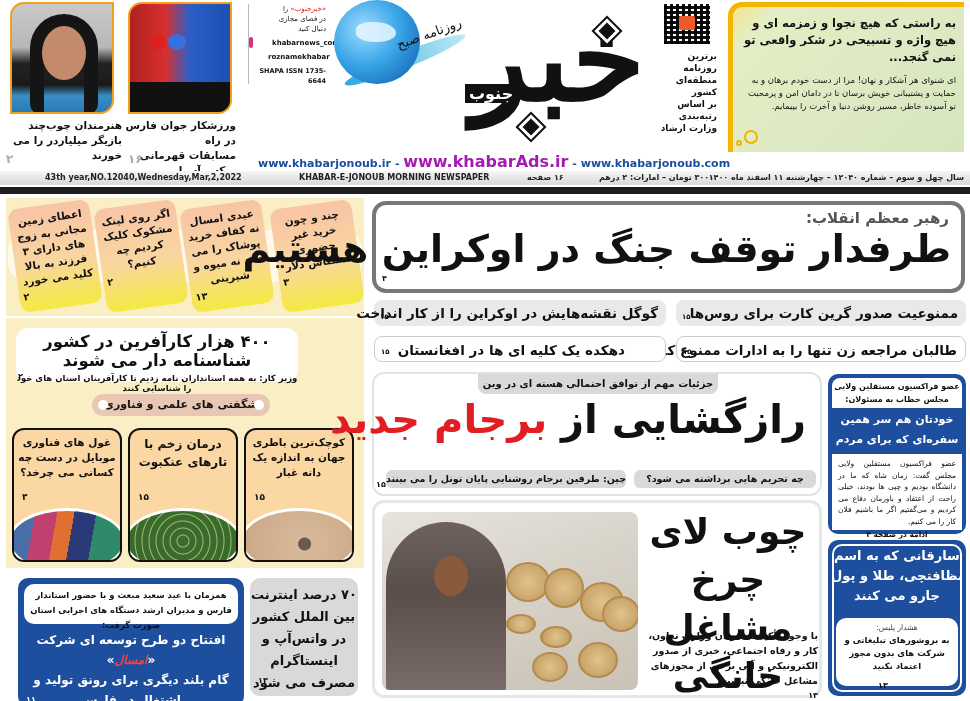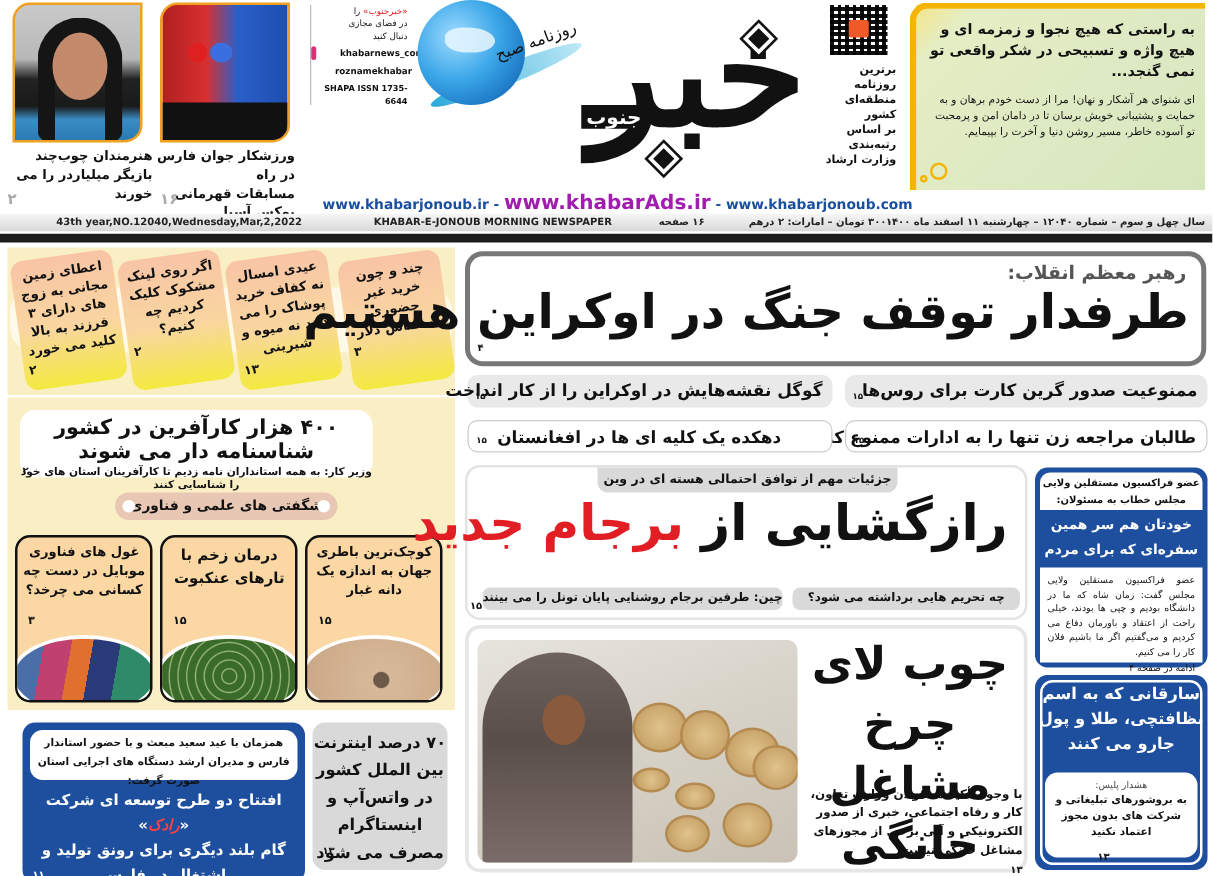--- a/index.html
+++ b/index.html
@@ -109,21 +109,21 @@
   .craft-photo .face { position:absolute; left: 52px; top: 44px; width: 34px; height: 40px; border-radius: 50%; background:#8a5a3c; }
   .basket { position:absolute; border-radius:50%; background: radial-gradient(circle,#e0c38c 0%,#c9a56a 70%,#a8824a 100%); border: 2px solid #b48a50; }
   .craft-title { left: 642px; top: 508px; width: 172px; direction: rtl; text-align:center; font-size: 36px; font-weight: bold; line-height: 48px; color:#111; }
   .craft-text { left: 640px; top: 628px; width: 178px; direction: rtl; text-align: right; font-size: 9.5px; font-weight: bold; line-height: 15px; }
   .craft-text .pg { display:block; text-align:right; font-size: 8px; }
 
   .blue-right { left: 828px; top: 374px; width: 138px; height: 160px; background: #1d4f9e; border-radius: 10px; }
   .blue-right .kick { position:absolute; left:4px; right:4px; top:4px; height:30px; background:#fff; border-radius: 8px 8px 0 0; direction: rtl; text-align:center; font-size: 8px; font-weight:bold; line-height: 13px; padding-top: 2px; }
   .blue-right .head { position:absolute; left:2px; right:2px; top:36px; direction: rtl; text-align:center; color:#fff; font-size: 11px; font-weight:bold; line-height: 20px; }
   .blue-right .body { position:absolute; left:4px; right:4px; top:80px; bottom:4px; background:#fff; direction: rtl; text-align:justify; font-size: 7.5px; line-height: 11.5px; padding: 4px 6px; }
-  .blue-right .body .more { display:block; font-weight:normal; text-align:right; margin-top: 2px; }
+  .blue-right .body .more { display:block; font-weight:bold; text-align:center; margin-top: 2px; }
 
   .blue-right2 { left: 828px; top: 540px; width: 138px; height: 156px; background: #1d4f9e; border-radius: 10px; }
   .blue-right2 .inner { position:absolute; left:4px; right:4px; top:4px; bottom:4px; border: 2px solid #fff; border-radius: 10px; }
   .blue-right2 .head { position:absolute; left:2px; right:2px; top:6px; direction: rtl; text-align:center; color:#fff; font-size: 13px; font-weight:bold; line-height: 20px; }
   .blue-right2 .body { position:absolute; left:8px; right:8px; top:78px; height: 68px; background:#fff; border-radius: 10px; direction: rtl; text-align:center; font-size: 8.5px; font-weight:bold; line-height: 13px; padding-top: 3px; }
   .blue-right2 .body .kick { font-size: 7.5px; color:#444; font-weight: normal; }
   .blue-right2 .pg { position:absolute; left: 50px; bottom: 6px; font-size: 8px; font-weight: bold; }
 </style>
 </head>
 <body>
@@ -247,21 +247,21 @@
 </div>
 <div class="abs sci-card" style="left:12px;">
   <div class="t">غول های فناوری موبایل در دست چه کسانی می چرخد؟</div>
   <div class="pg" style="top:62px;">۳</div>
   <div class="img" style="background: linear-gradient(100deg,#4a6ea8 0 20%,#c04070 20% 38%,#e07030 38% 52%,#2a3a78 52% 70%,#2f8a6a 70% 100%);"></div>
 </div>
 
 <div class="abs bluebox">
   <div class="top">همزمان با عید سعید مبعث و با حضور استاندار فارس و مدیران ارشد دستگاه های اجرایی استان صورت گرفت:</div>
   <div class="head">
-    <div><span>افتتاح دو طرح توسعه ای شرکت «</span><span class="brand">رادک</span><span>»</span></div>
+    <div><span>افتتاح دو طرح توسعه ای شرکت «</span><span class="brand">امسال</span><span>»</span></div>
     <div>گام بلند دیگری برای رونق تولید و اشتغال در فارس</div>
   </div>
   <div class="pg">۱۱</div>
 </div>
 
 <div class="abs graybox">
   <div>۷۰ درصد اینترنت بین الملل کشور در واتس‌آپ و اینستاگرام مصرف می شود</div>
   <div class="pg">۱۳</div>
 </div>
 

